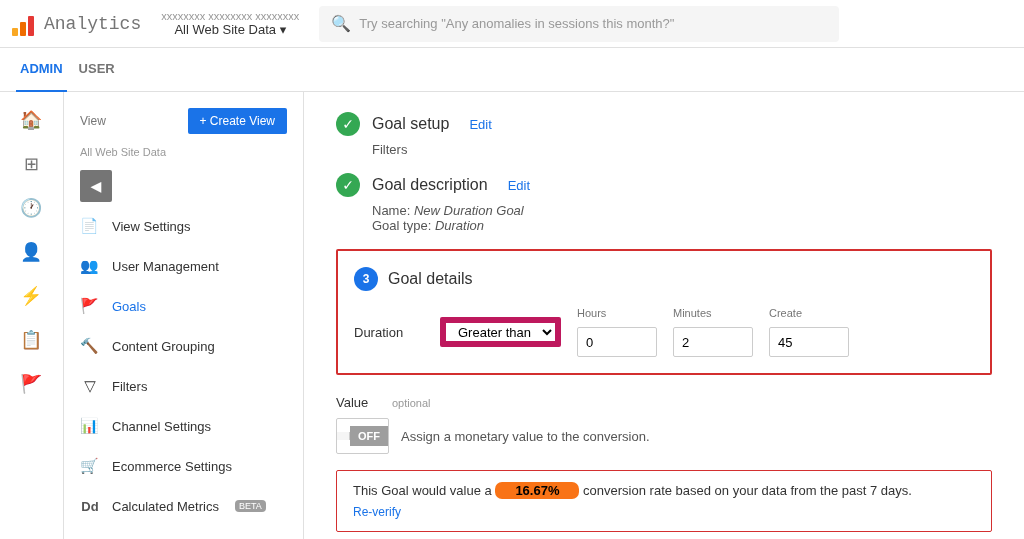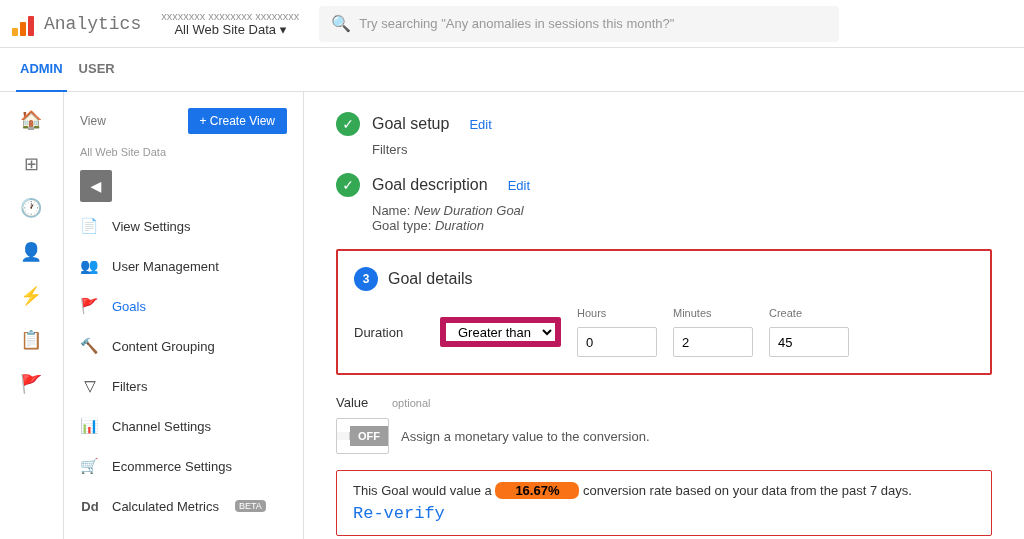--- a/index.html
+++ b/index.html
@@ -138,21 +138,21 @@
     .toggle-desc { font-size: 13px; color: #555; }
 
     
     .conversion-box {
       border: 1px solid #d32f2f; border-radius: 2px; padding: 12px 16px; margin-bottom: 20px;
     }
     .conversion-text { font-size: 13px; color: #333; margin-bottom: 6px; }
     .conversion-highlight {
       background: #f97316; color: #000; font-weight: 700; padding: 1px 20px; border-radius: 7px;
     }
-    .reverify-link { color: #1a73e8; font-size: 17px; cursor: pointer; font-weight: 500; font-family: Liberation Mono, monospace; }
+    .reverify-link { color: #1a73e8; font-size: 12px; cursor: pointer; font-weight: 500; }
 
     
     .logo-bars { display: flex; align-items: flex-end; gap: 2px; height: 24px; }
     .bar1 { width: 6px; height: 8px; background: #f9a825; border-radius: 1px; }
     .bar2 { width: 6px; height: 14px; background: #ef6c00; border-radius: 1px; }
     .bar3 { width: 6px; height: 20px; background: #e53935; border-radius: 1px; }
   </style>
 </head>
 <body>
 

